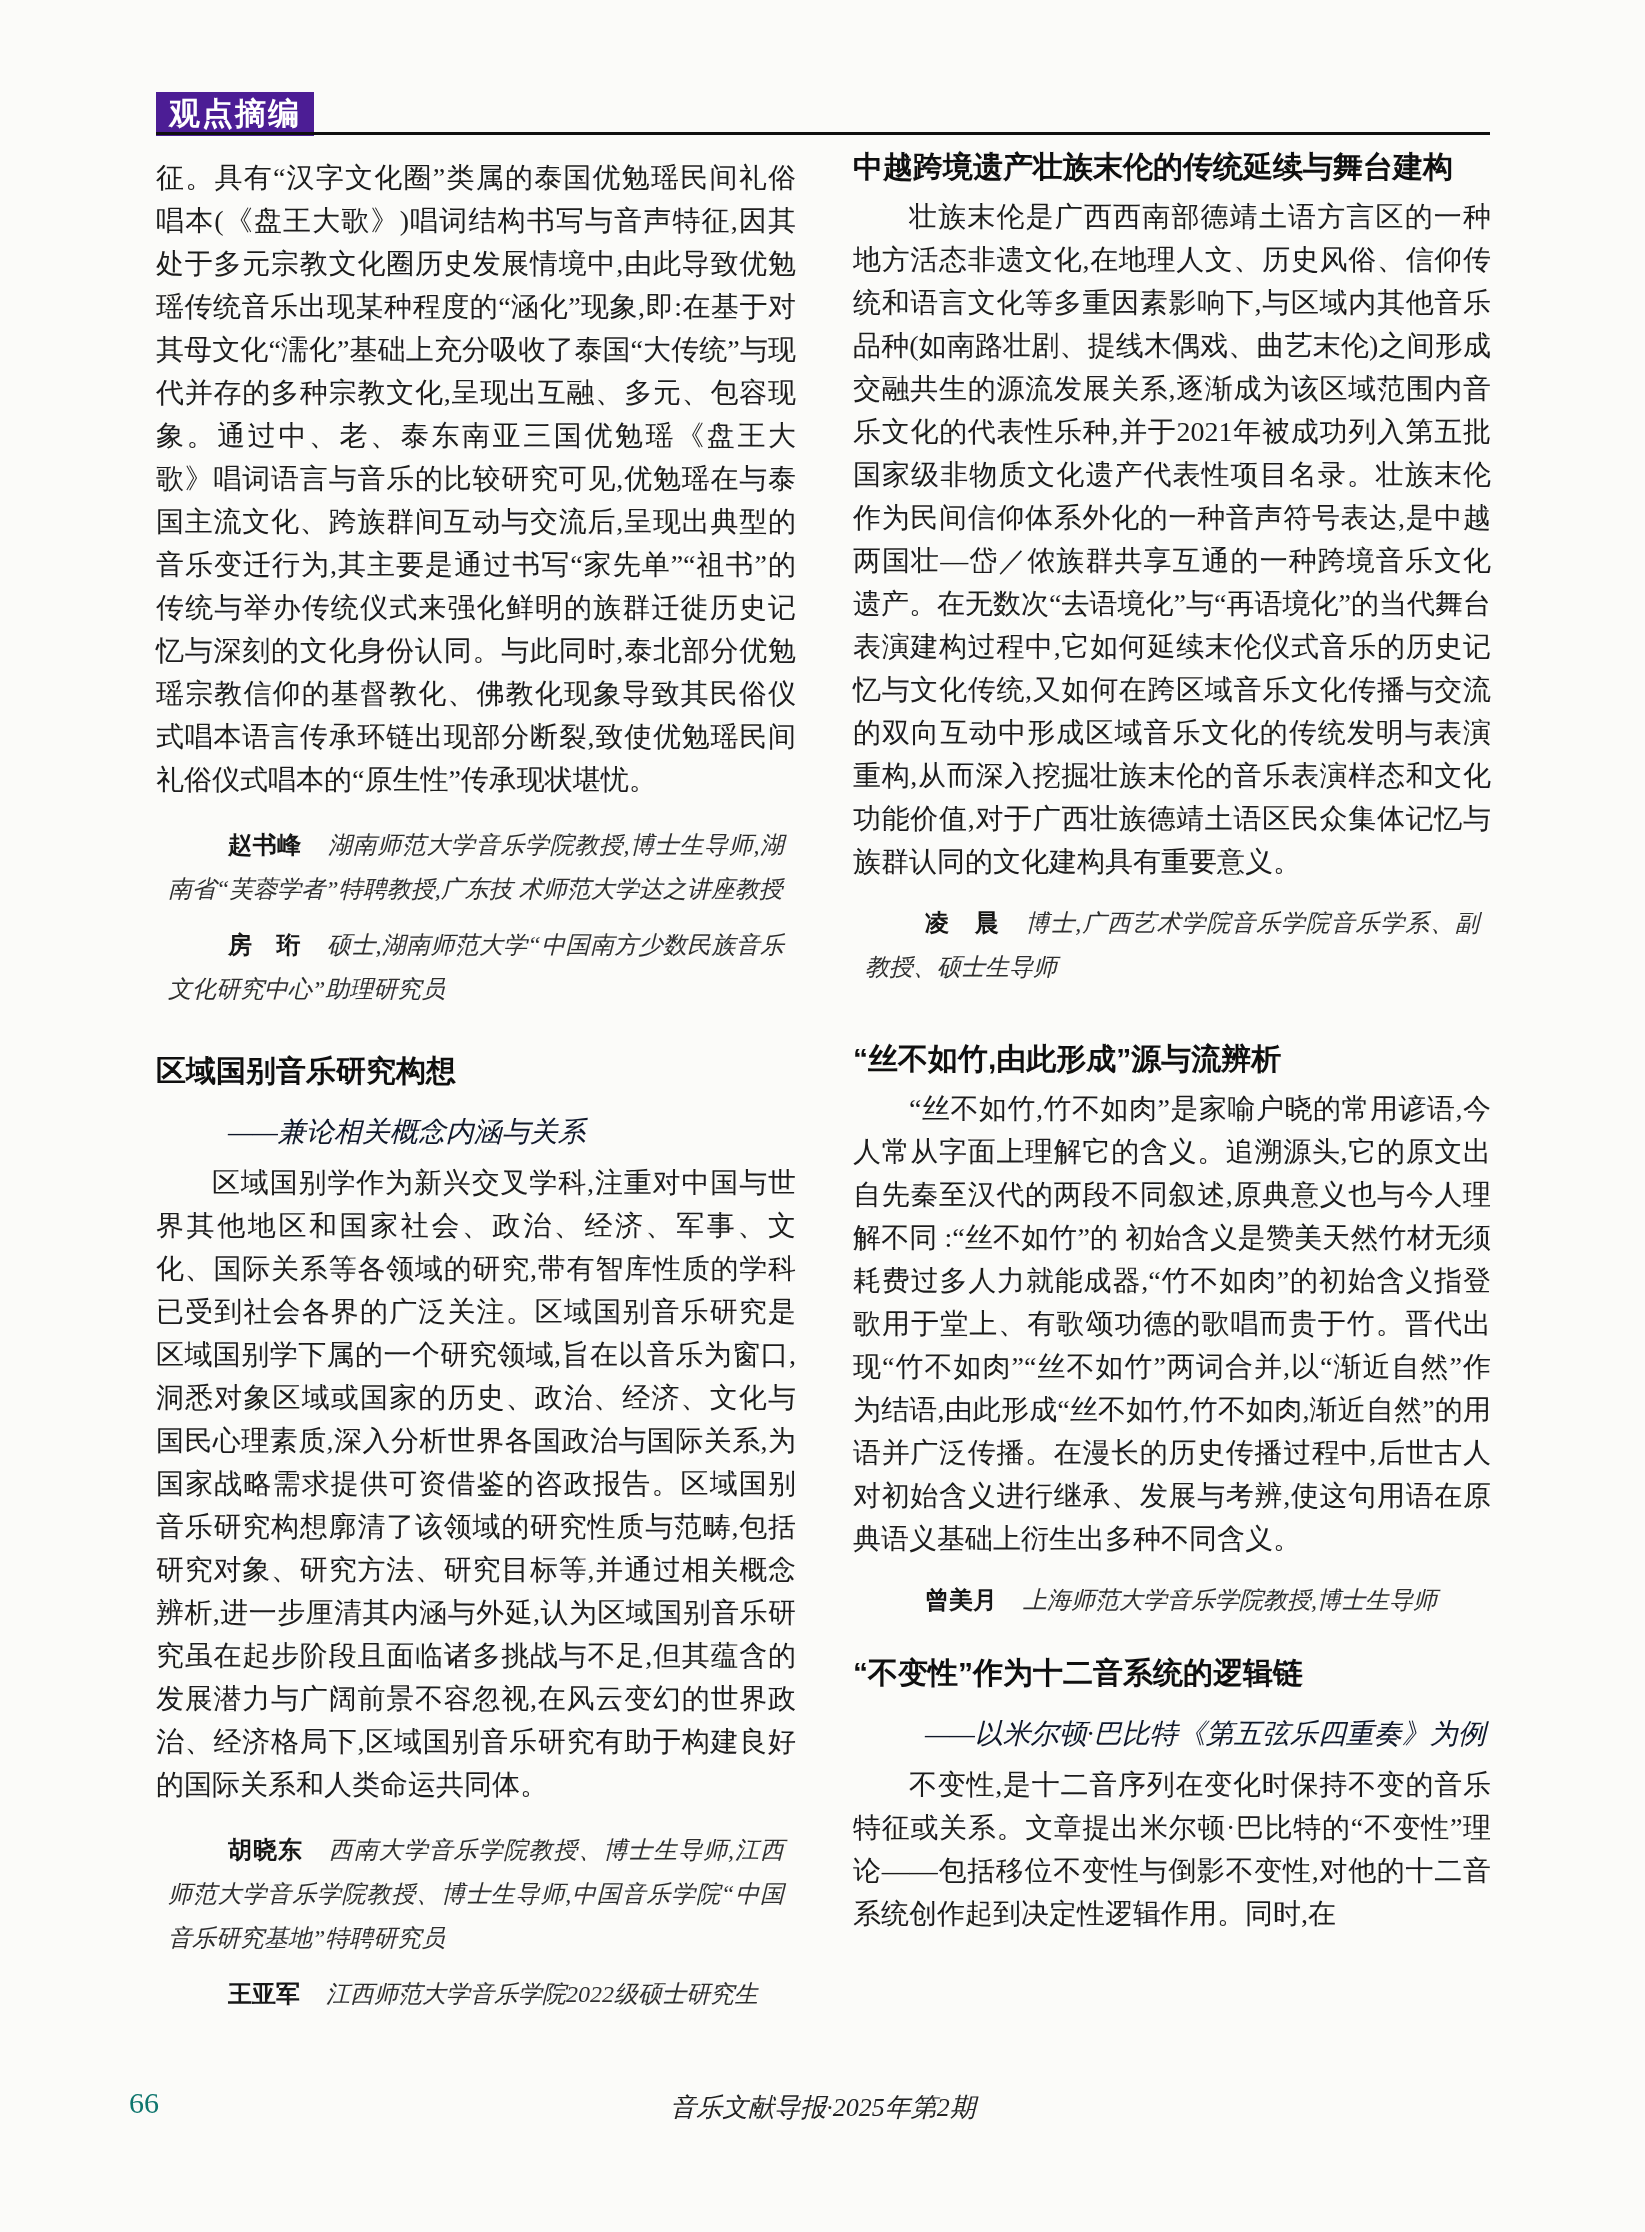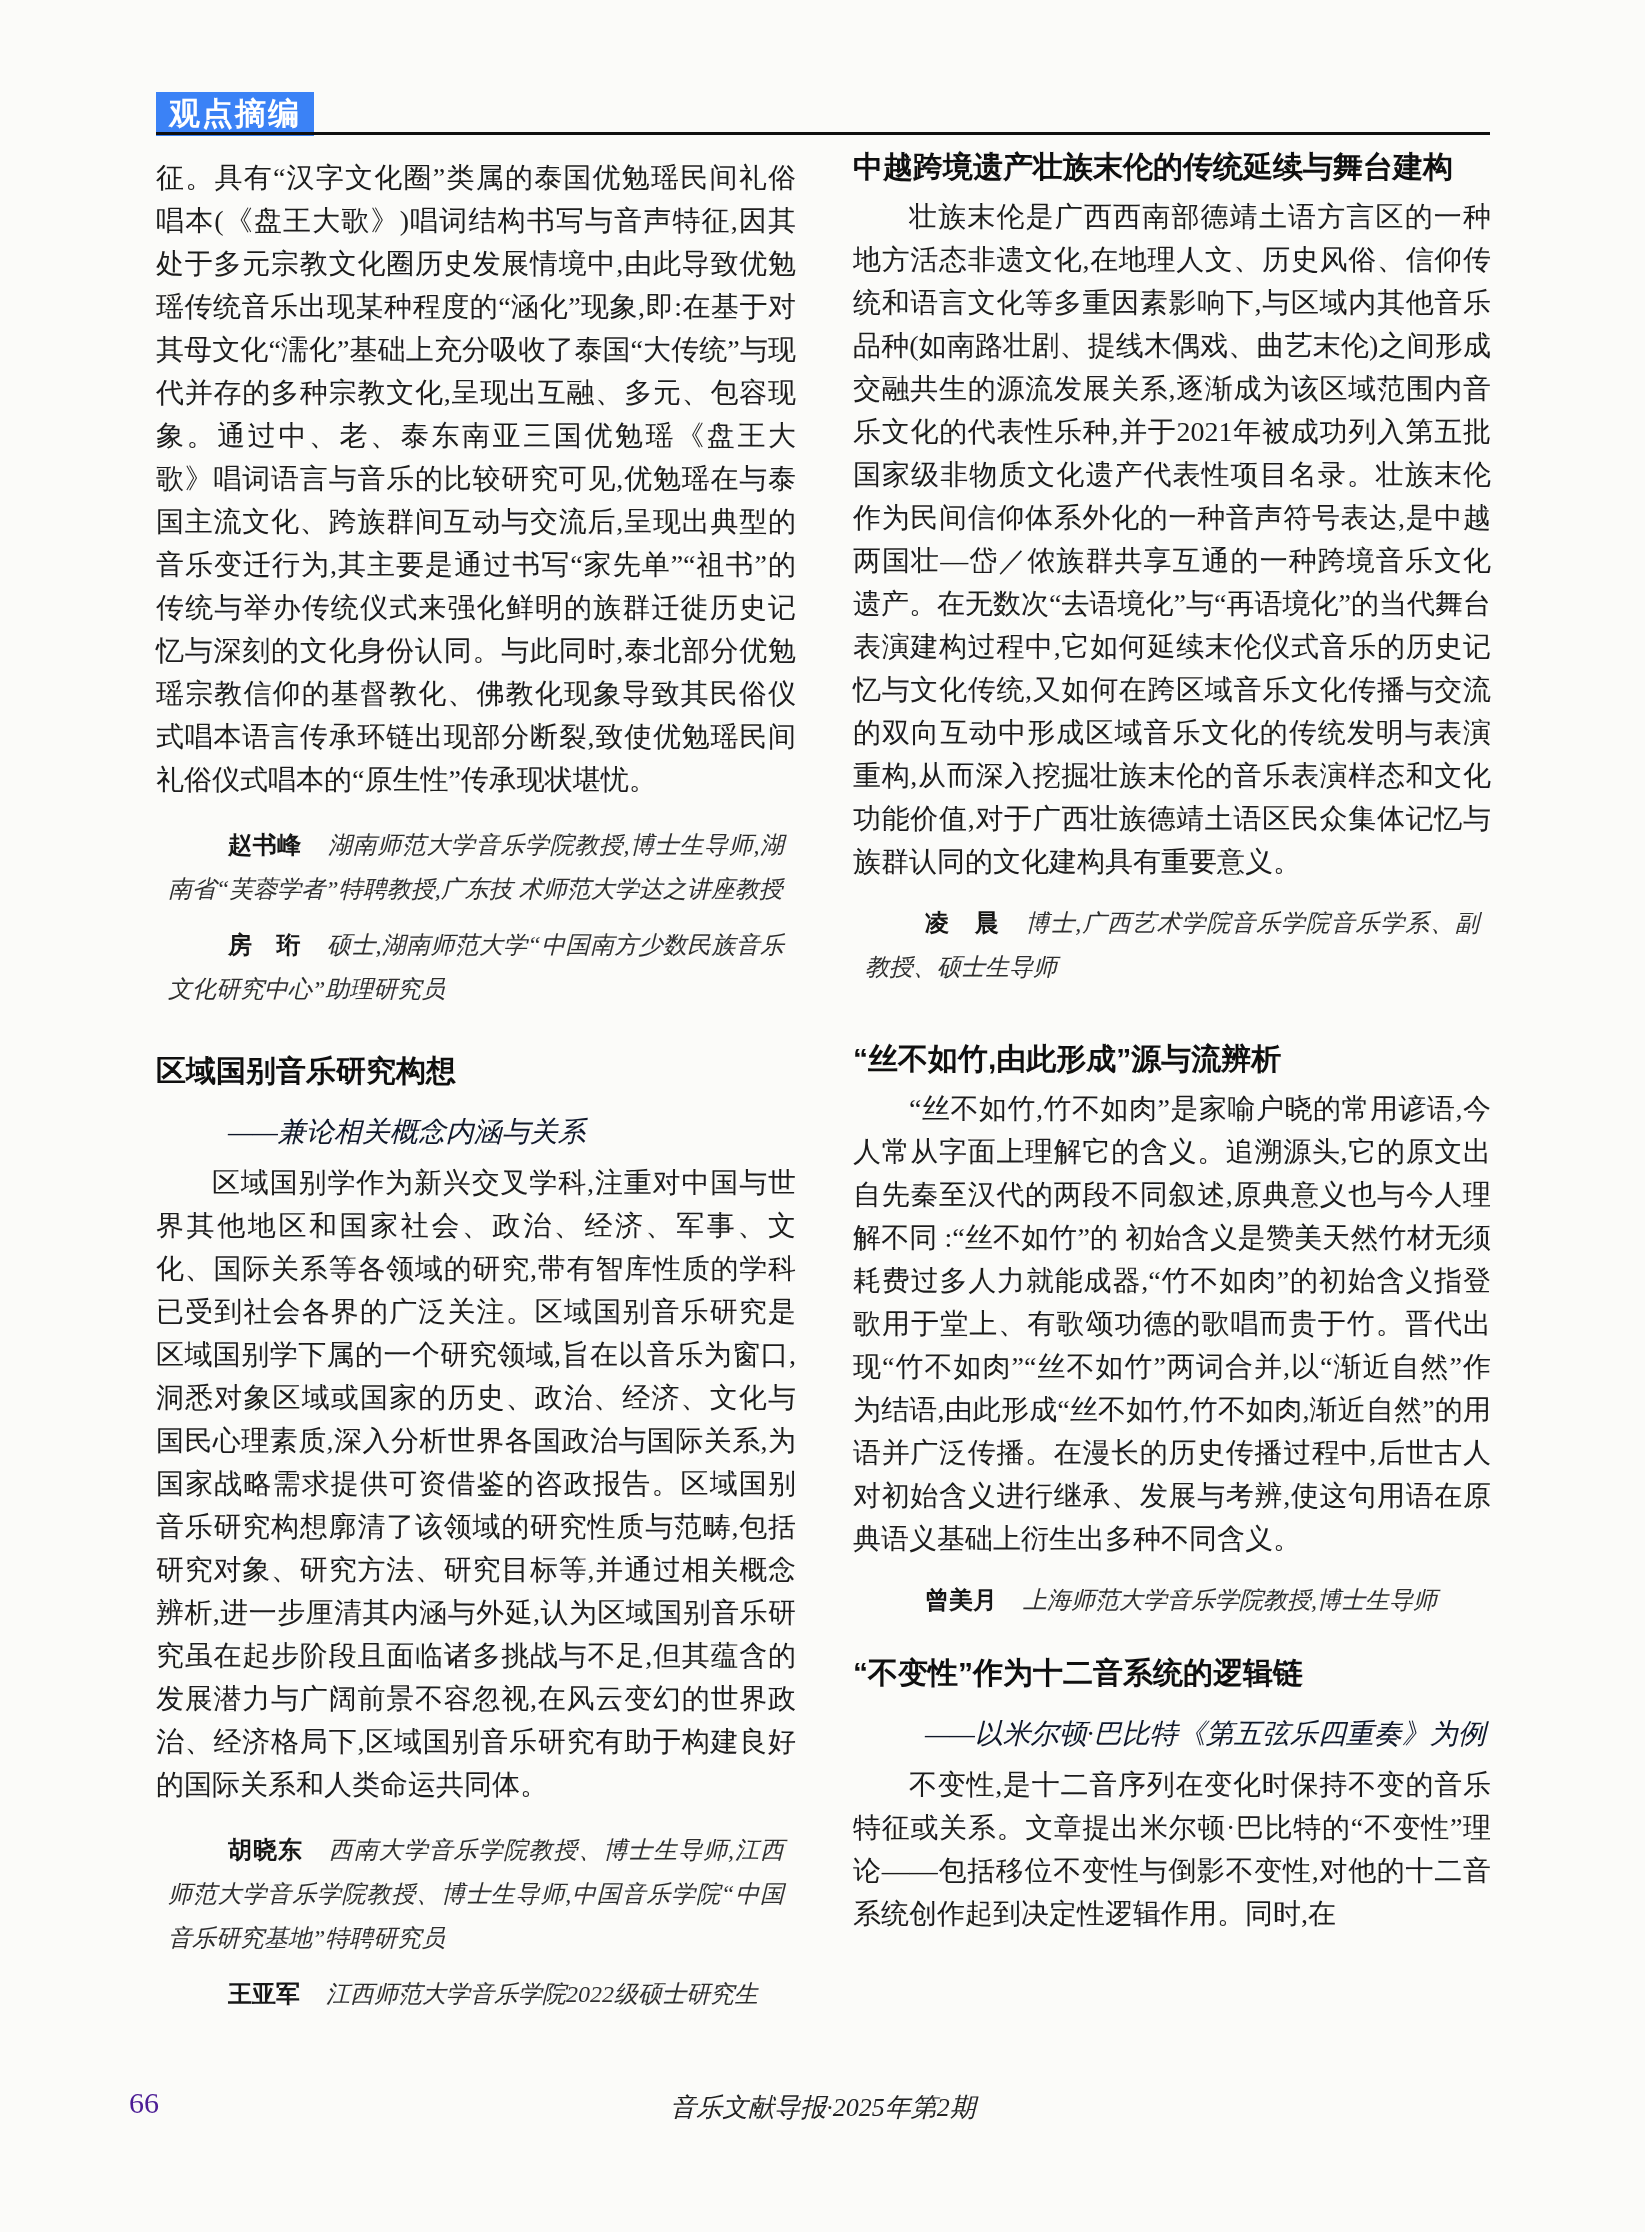--- a/index.html
+++ b/index.html
@@ -11,21 +11,21 @@
     background: #fbfbf9;
     overflow: hidden;
     color: #1c1c1c;
     font-family: "Liberation Serif", "DejaVu Serif", serif;
   }
   
   .header-badge {
     position: absolute;
     left: 156px;
     top: 92px;
-    background: #3b82f6;
+    background: #4c1d95;
     color: #ffffff;
     font-family: "Liberation Sans", "DejaVu Sans", sans-serif;
     font-weight: 700;
     font-size: 31px;
     line-height: 31px;
     padding: 6px 13px 7px 13px;
     letter-spacing: 2px;
   }
   .header-rule {
     position: absolute;
@@ -94,21 +94,21 @@
   .author-info {
     font-style: italic;
   }
 
   
   .page-number {
     position: absolute;
     left: 129px;
     top: 2086px;
     font-size: 30px;
-    color: #4c1d95;
+    color: #0f766e;
   }
   .journal-footer {
     position: absolute;
     left: 0;
     top: 2090px;
     width: 100%;
     text-align: center;
     font-size: 26px;
     font-style: italic;
     color: #222;

